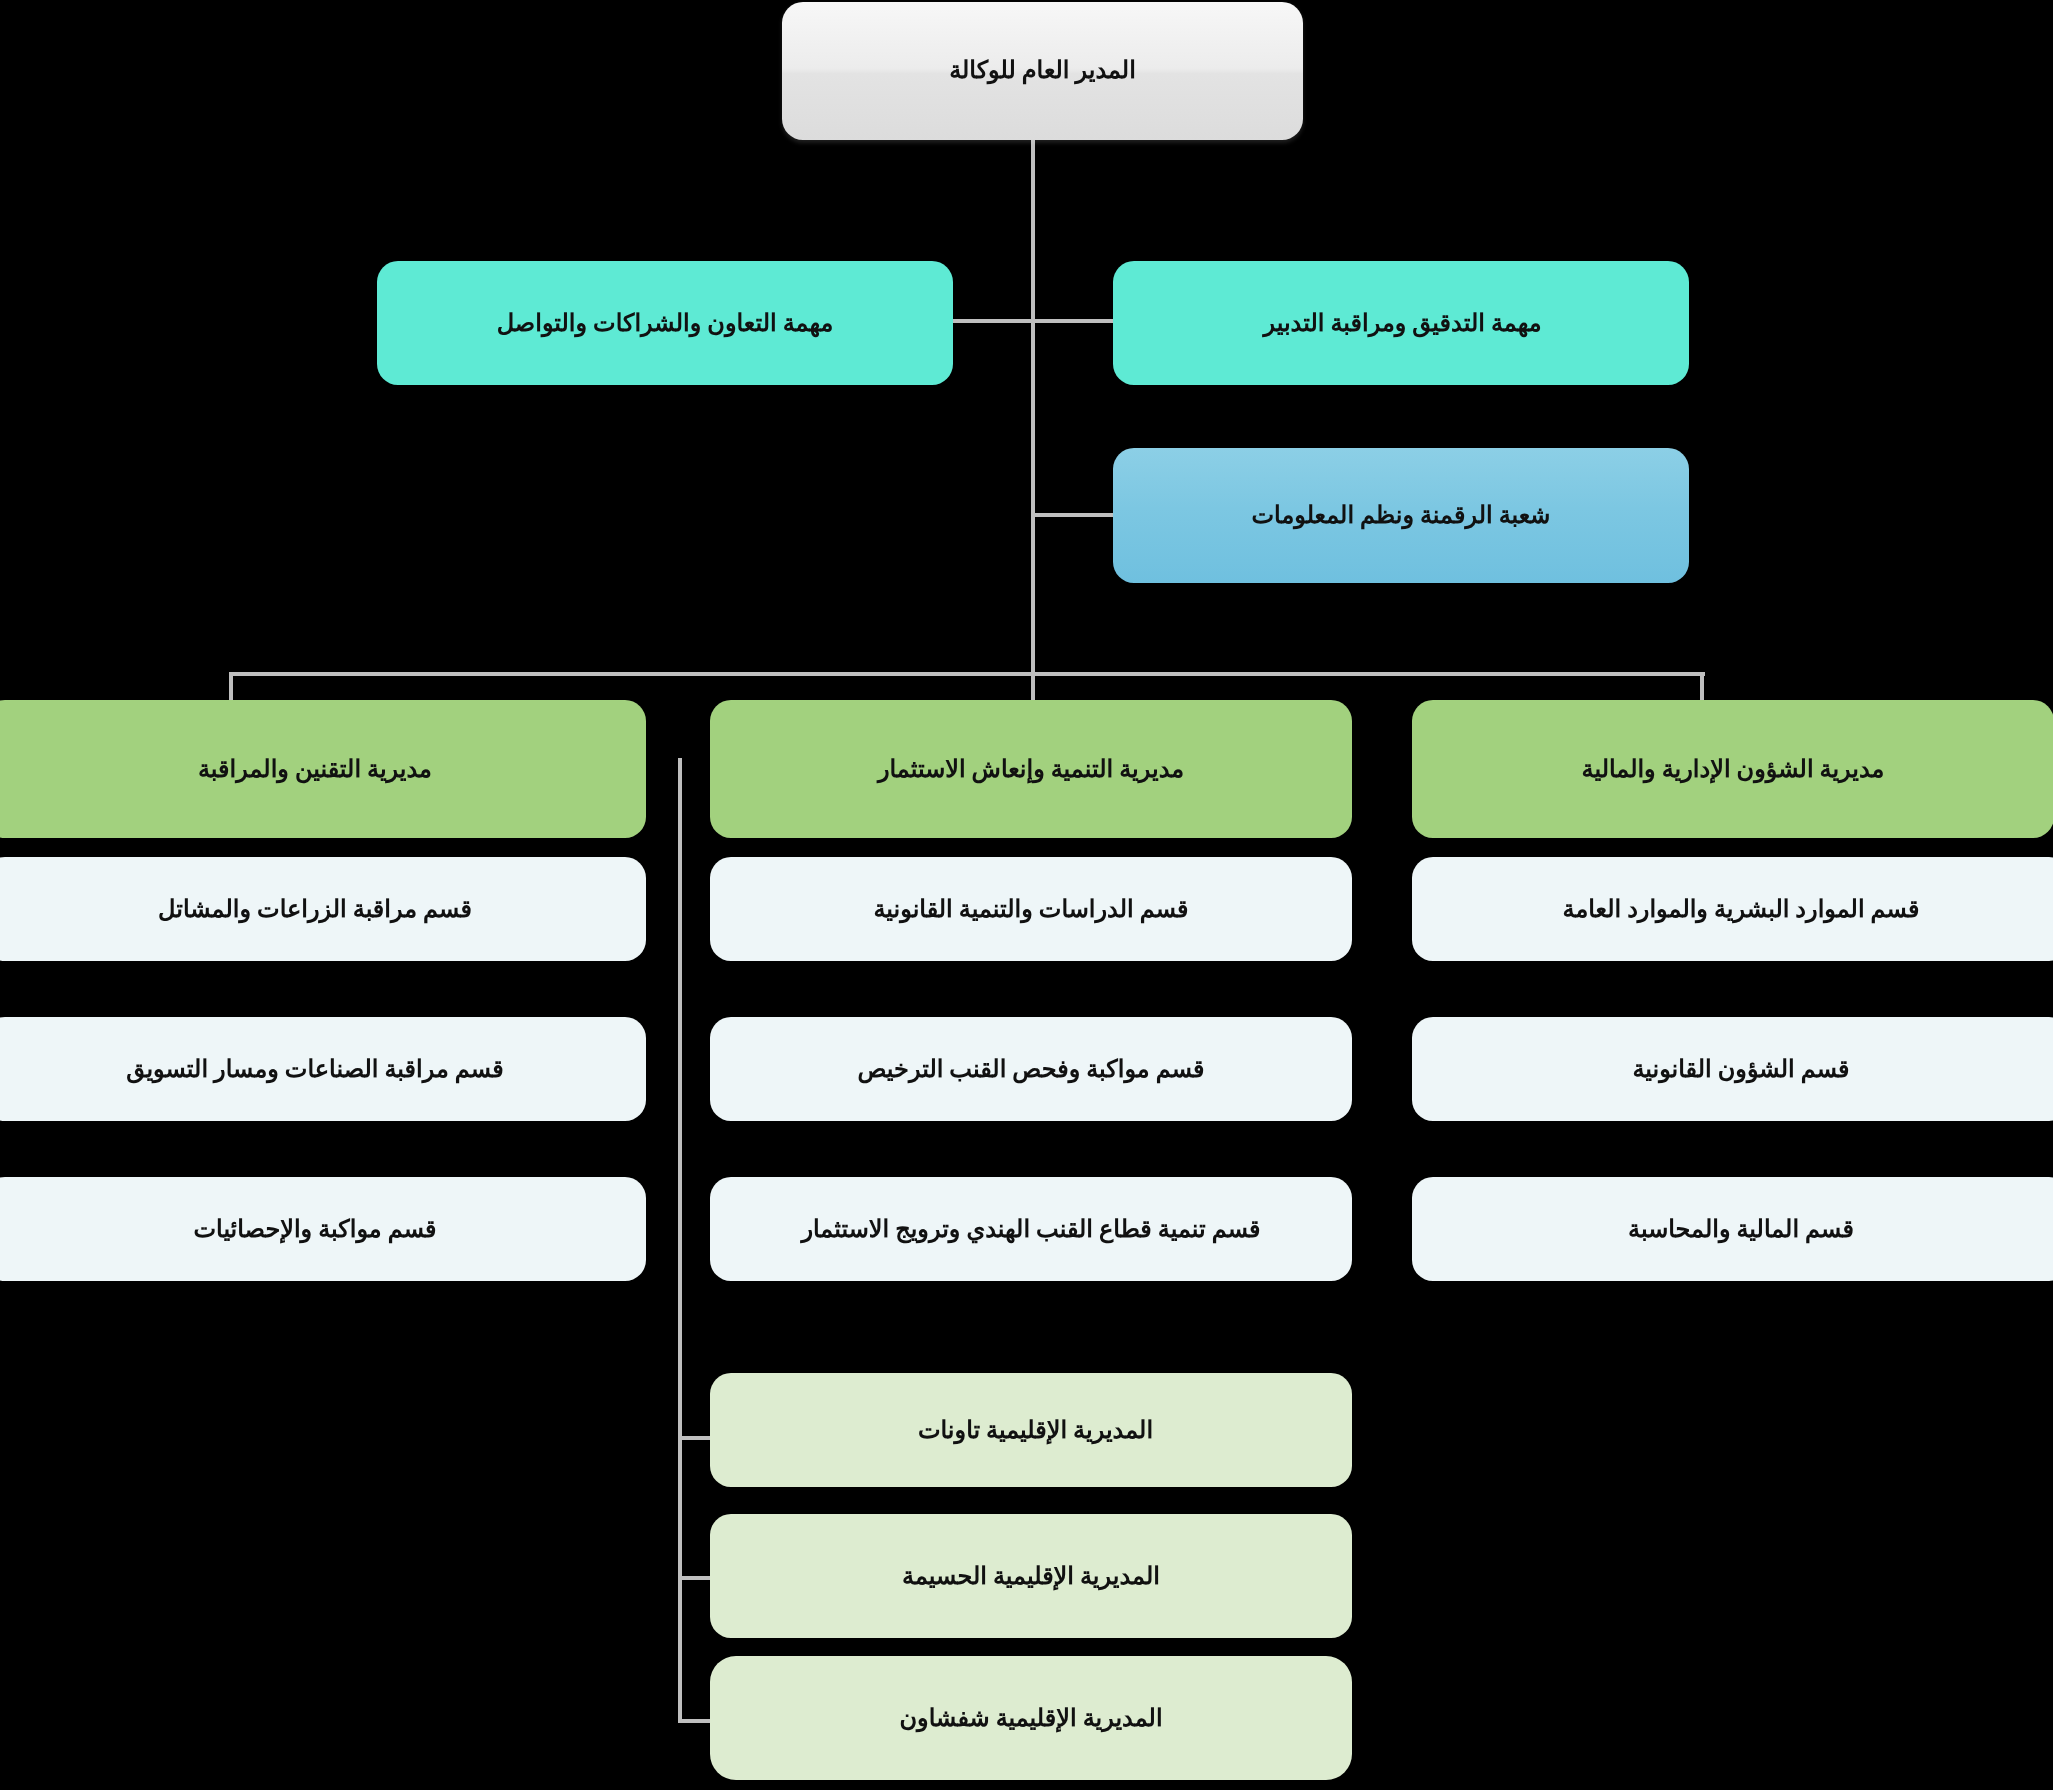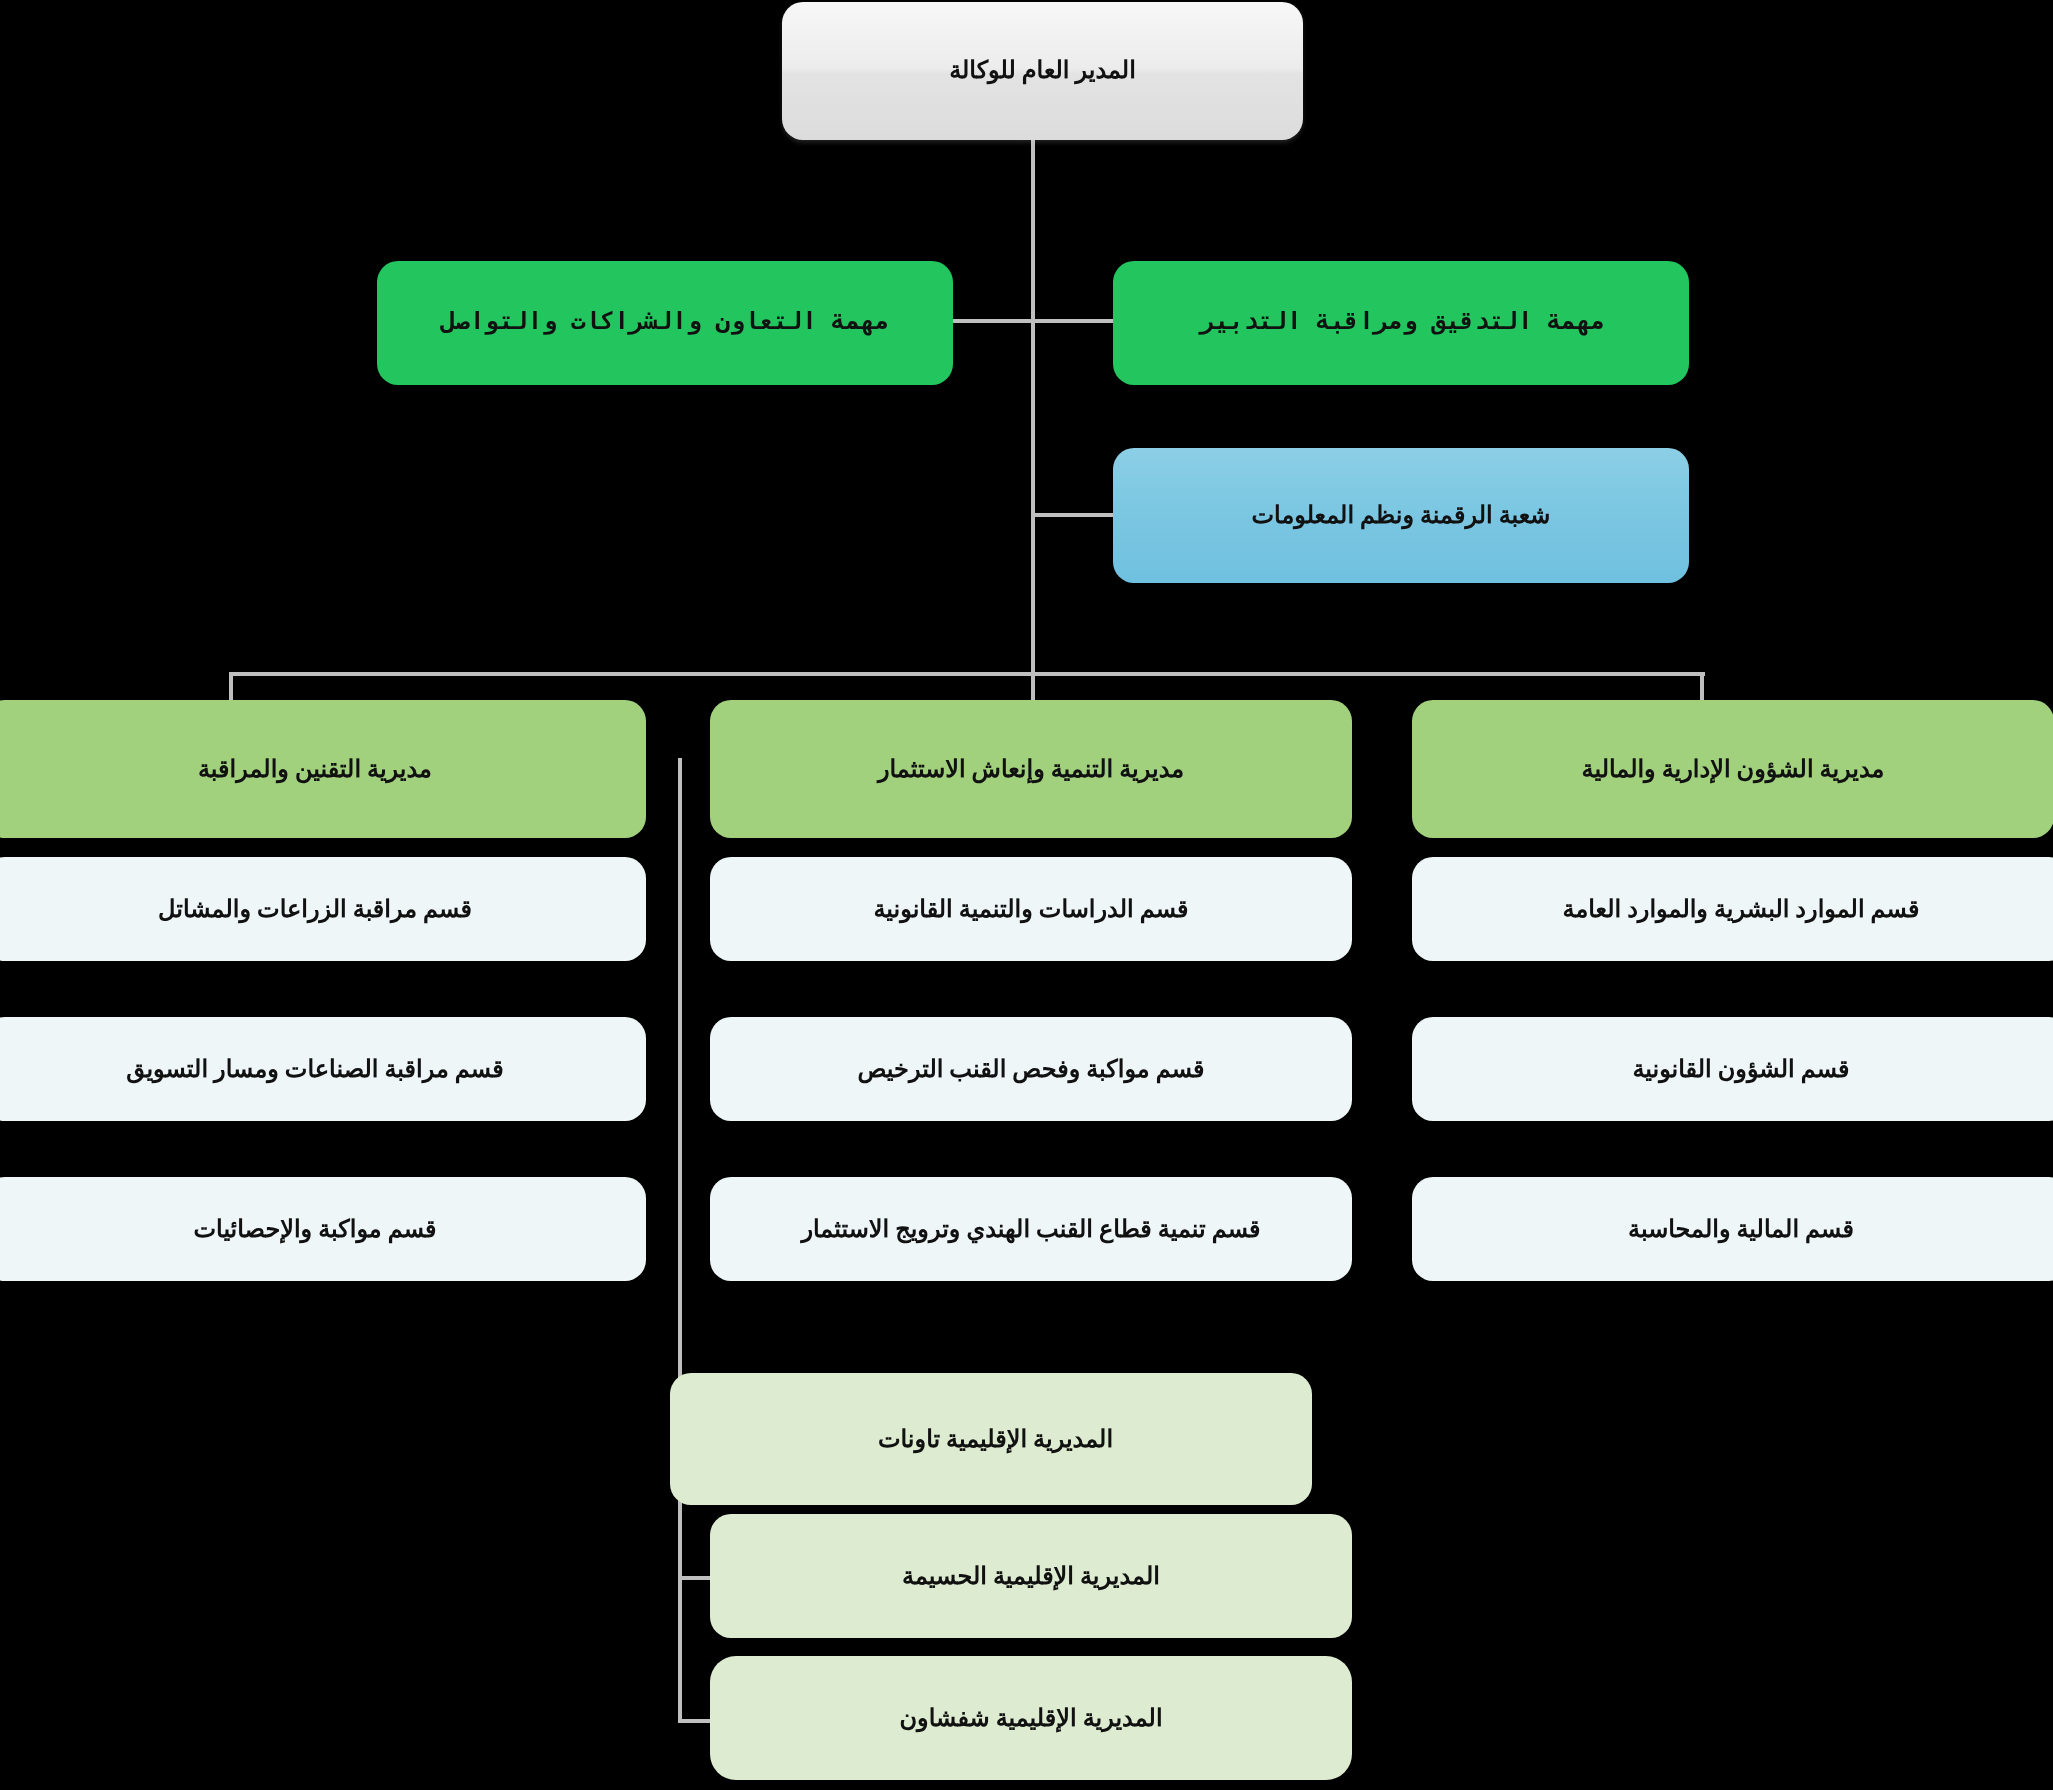--- a/index.html
+++ b/index.html
@@ -28,22 +28,21 @@
     unicode-bidi:isolate;
   }
   .node .lbl{display:block;width:100%;}
 
   
   .skin-dg{
     background:linear-gradient(180deg,#f7f7f7 0%,#ececec 48%,#e3e3e3 52%,#dcdcdc 100%);
     box-shadow:0 2.4px 4px rgba(255,255,255,0.12);
   }
   .skin-mission{
-    background:#22c55e;
-    font-family:Liberation Mono, monospace;
+    background:#5eead4;
   }
   .skin-unit{
     background:linear-gradient(180deg,#8ccfe6 0%,#7cc7e2 45%,#6fc0df 100%);
     border-radius:21px;
   }
   .skin-dir{
     background:#a2d17e;
   }
   .skin-dept{
     background:#eef6f8;
@@ -116,21 +115,21 @@
   <div class="node skin-dept" style="left:710px;top:857px;width:642px;height:104px;">
     <span class="lbl">قسم الدراسات والتنمية القانونية</span>
   </div>
   <div class="node skin-dept" style="left:710px;top:1017px;width:642px;height:104px;">
     <span class="lbl">قسم مواكبة وفحص القنب الترخيص</span>
   </div>
   <div class="node skin-dept" style="left:710px;top:1177px;width:642px;height:104px;">
     <span class="lbl">قسم تنمية قطاع القنب الهندي وترويج الاستثمار</span>
   </div>
 
-  <div class="node skin-region" style="left:670px;top:1373px;width:642px;height:132px;padding-left:30px;">
+  <div class="node skin-region" style="left:710px;top:1373px;width:642px;height:114px;padding-left:30px;">
     <span class="lbl">المديرية الإقليمية تاونات</span>
   </div>
   <div class="node skin-region" style="left:710px;top:1514px;width:642px;height:124px;">
     <span class="lbl">المديرية الإقليمية الحسيمة</span>
   </div>
   <div class="node skin-region" style="left:710px;top:1656px;width:642px;height:124px;border-radius:26px;">
     <span class="lbl">المديرية الإقليمية شفشاون</span>
   </div>
 
   <div class="node skin-dir" style="left:1412px;top:700px;width:642px;height:138px;">

